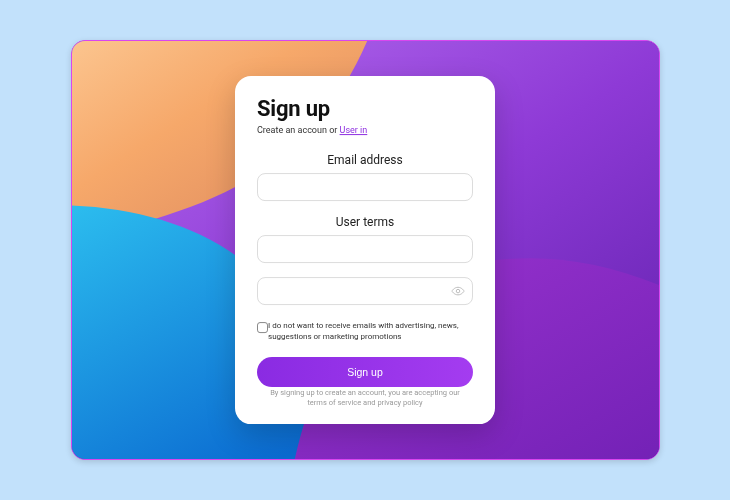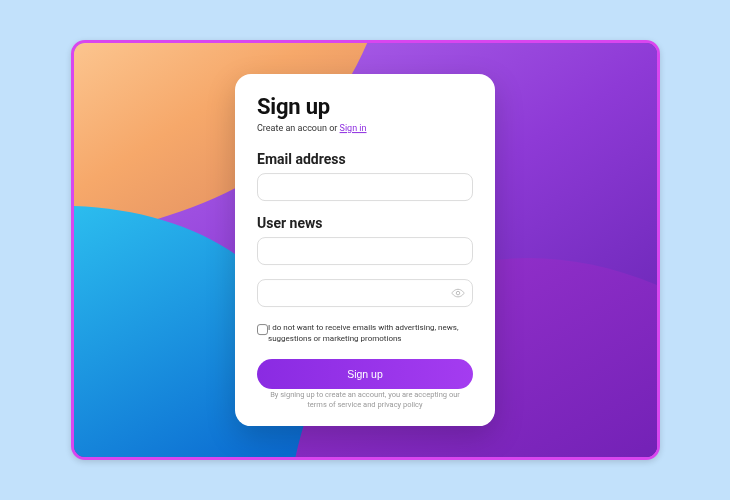--- a/index.html
+++ b/index.html
@@ -2,21 +2,21 @@
 <html><head>
 <meta charset="utf-8">
 <style>
   * { box-sizing: border-box; margin: 0; padding: 0; }
   html, body { width: 730px; height: 500px; overflow: hidden; font-family: -apple-system, BlinkMacSystemFont, "Segoe UI", Roboto, Arial, sans-serif; }
   body { background: #c2e1fb; display: flex; align-items: center; justify-content: center; }
 
   .device {
     width: 589px;
     height: 420px;
-    border: 3px solid #d946ef;
+    border: 1px solid #d946ef;
     border-radius: 14px;
     overflow: hidden;
     position: relative;
     background: #6a3eb5;
     box-shadow: 0 2px 6px rgba(0,0,0,0.15);
   }
   .bg { position: absolute; inset: 0; }
   .bg svg { width: 100%; height: 100%; display: block; }
 
   .card {
@@ -30,21 +30,21 @@
     padding: 20px 22px 16px;
     box-shadow: 0 10px 30px rgba(0,0,0,0.18);
   }
 
   .title { font-size: 22px; font-weight: 700; color: #111; letter-spacing: -0.2px; }
   .subtitle { font-size: 9px; color: #333; margin-top: 4px; }
   .subtitle a { color: #8e2ee0; text-decoration: underline; cursor: pointer; }
 
   .field { margin-top: 14px; }
   .field:first-of-type { margin-top: 18px; }
-  .label { font-size: 14px; color: #222; font-weight: 700; }
+  .label { font-size: 12px; color: #222; font-weight: 400; text-align: center; }
   .input-wrap { position: relative; margin-top: 6px; }
   .input {
     width: 100%;
     height: 28px;
     border: 1px solid #dcdcdc;
     border-radius: 8px;
     padding: 0 10px;
     font-size: 10px;
     background: #fff;
     color: #333;
@@ -127,32 +127,32 @@
       <rect width="640" height="420" fill="url(#gPurple)"></rect>
       <path d="M -50 -50 L 340 -50 C 300 80 230 140 120 175 C 30 205 -20 200 -50 195 Z" fill="url(#gOrange)"></path>
       <path d="M -60 170 C 80 150 210 190 260 300 C 290 370 270 430 250 470 L -60 470 Z" fill="url(#gBlue)"></path>
       <path d="M 330 260 C 440 200 560 200 700 290 L 700 470 L 240 470 C 250 400 270 320 330 260 Z" fill="url(#gMag)"></path>
     </svg>
   </div>
 
   <div class="card">
     <h1 class="title">Sign up</h1>
     <p class="subtitle">
-      <span>Create an accoun or  </span><a href="#">Sign in</a>
+      <span>Create an accoun or  </span><a href="#">User in</a>
     </p>
 
     <div class="field">
       <div class="label">Email address</div>
       <div class="input-wrap">
         <input class="input" type="text" value="" style="">
       </div>
     </div>
 
     <div class="field">
-      <div class="label">User news</div>
+      <div class="label">User terms</div>
       <div class="input-wrap">
         <input class="input" type="text" value="" style="">
       </div>
     </div>
 
     <div class="field">
       <div class="input-wrap">
         <input class="input" type="password" value="" style="">
         <span class="eye">
           <svg width="14" height="14" viewBox="0 0 24 24" fill="none" stroke="currentColor" stroke-width="1.6">

